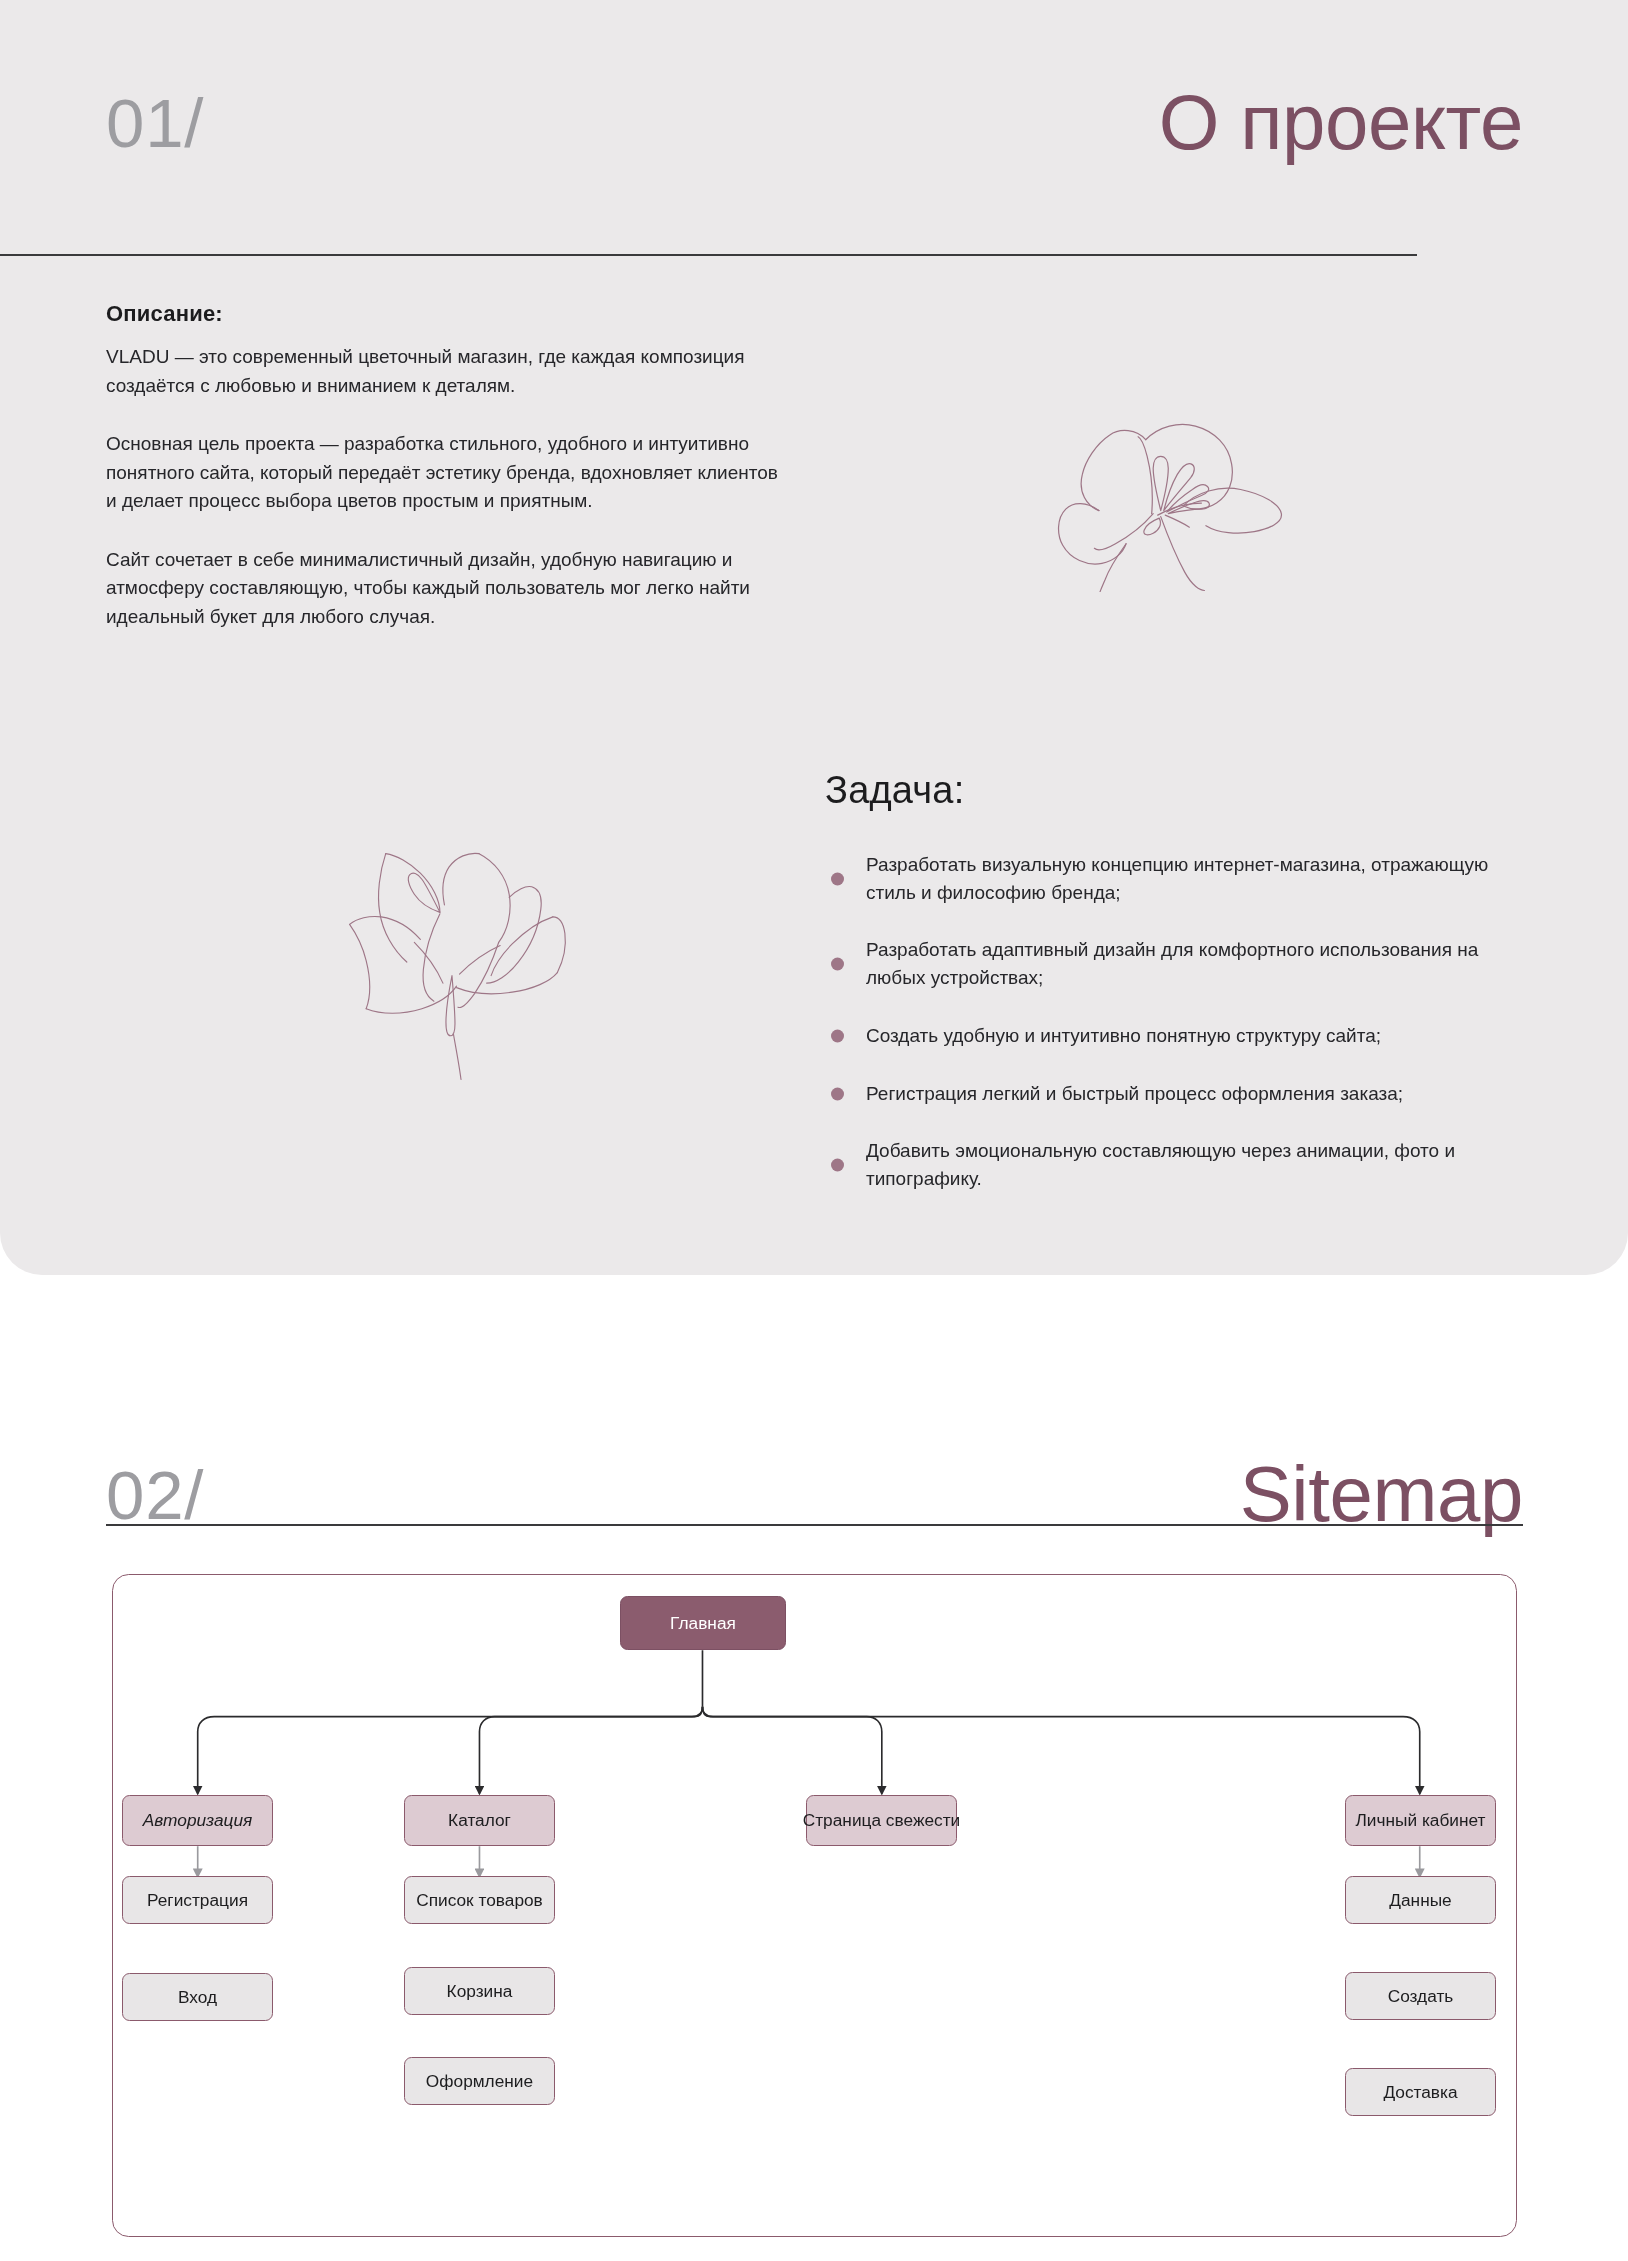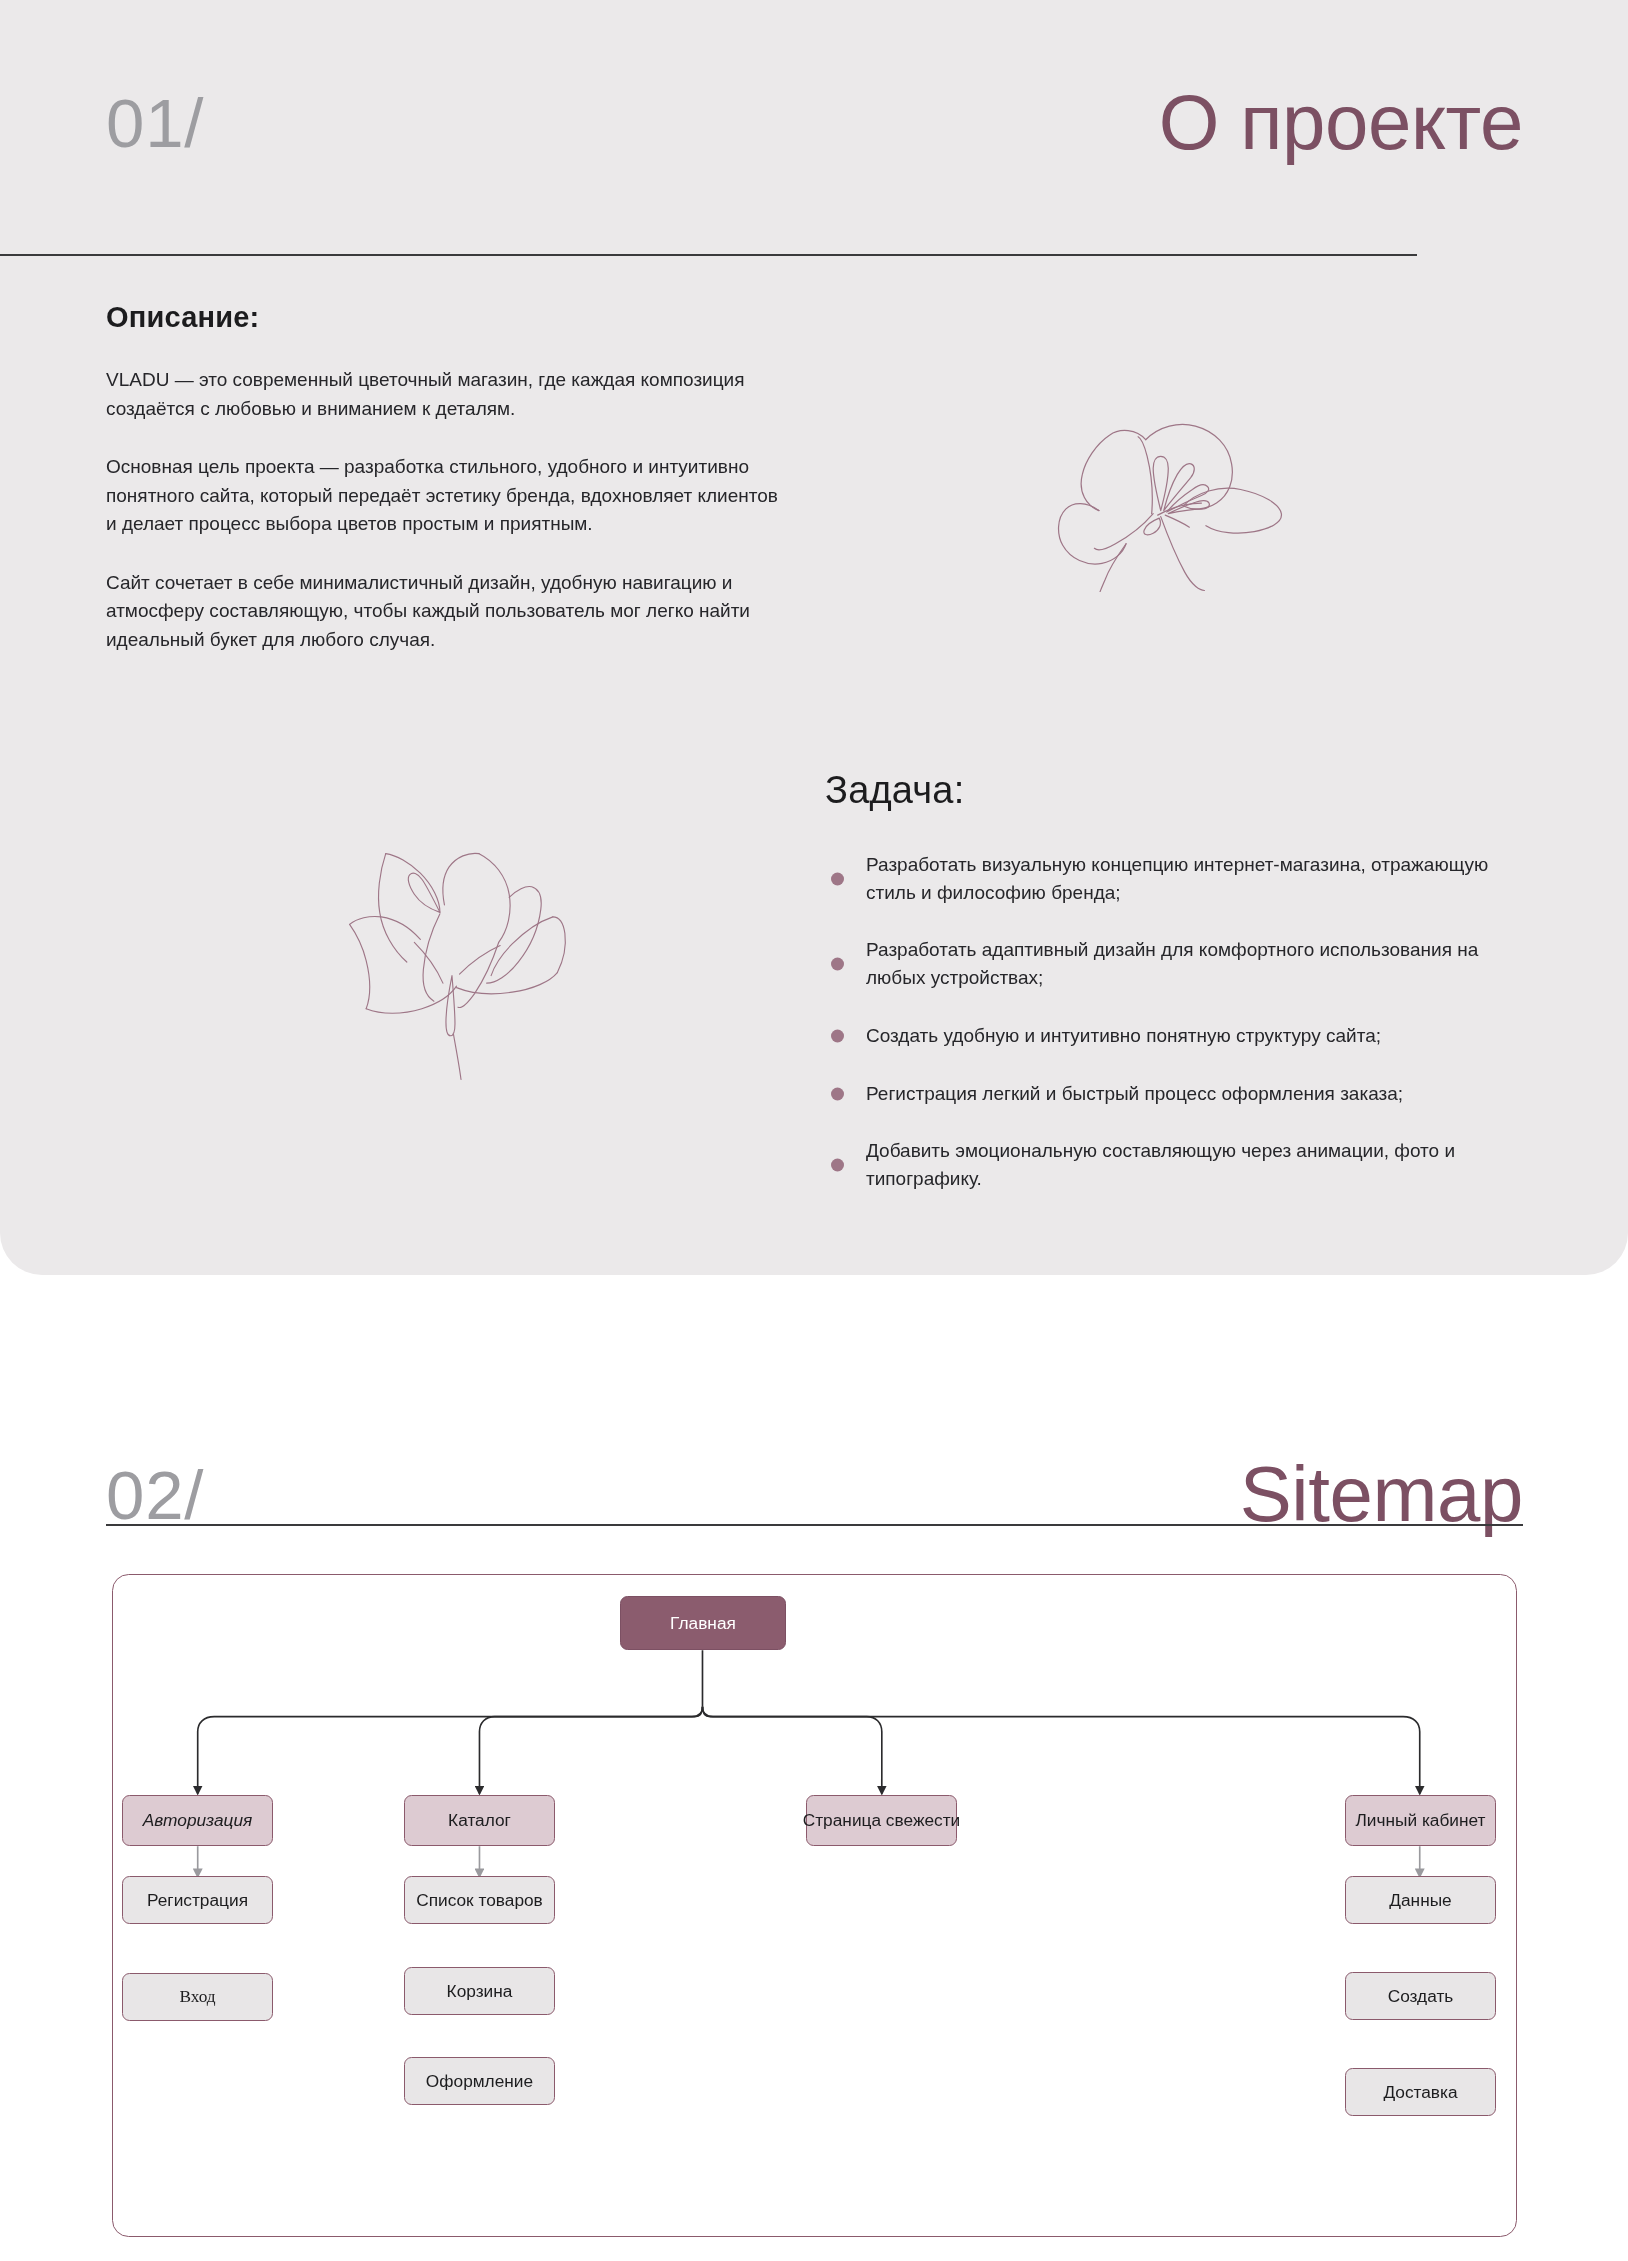--- a/index.html
+++ b/index.html
@@ -67,24 +67,24 @@
   }
 
   
   .desc-block {
     position: absolute;
     left: 106px;
     top: 301px;
     width: 701px;
   }
   .desc-heading {
-    font-size: 29px;
+    font-size: 22px;
     font-weight: 700;
     color: #1c1c1e;
-    margin-bottom: 32px;
+    margin-bottom: 16px;
     letter-spacing: 0.2px;
   }
   .desc-p {
     font-size: 19px;
     line-height: 1.50;
     color: #26262a;
     margin-bottom: 30px;
     max-width: 678px;
   }
   .desc-p:last-child { margin-bottom: 0; }
@@ -310,21 +310,21 @@
     <div class="node lvl1" style="left:693px; top:220px; width:151px; height:51px;">
       <span>Страница свежести</span>
     </div>
     <div class="node lvl1" style="left:1232px; top:220px; width:151px; height:51px;">
       <span>Личный кабинет</span>
     </div>
 
     <div class="node lvl2" style="left:9px; top:301px; width:151px; height:48px;">
       <span>Регистрация</span>
     </div>
-    <div class="node lvl2" style="left:9px; top:398px; width:151px; height:48px;font-family:Liberation Serif, serif;">
+    <div class="node lvl2" style="left:9px; top:398px; width:151px; height:48px;">
       <span>Вход</span>
     </div>
 
     <div class="node lvl2" style="left:291px; top:301px; width:151px; height:48px;">
       <span>Список товаров</span>
     </div>
     <div class="node lvl2" style="left:291px; top:392px; width:151px; height:48px;">
       <span>Корзина</span>
     </div>
     <div class="node lvl2" style="left:291px; top:482px; width:151px; height:48px;">

